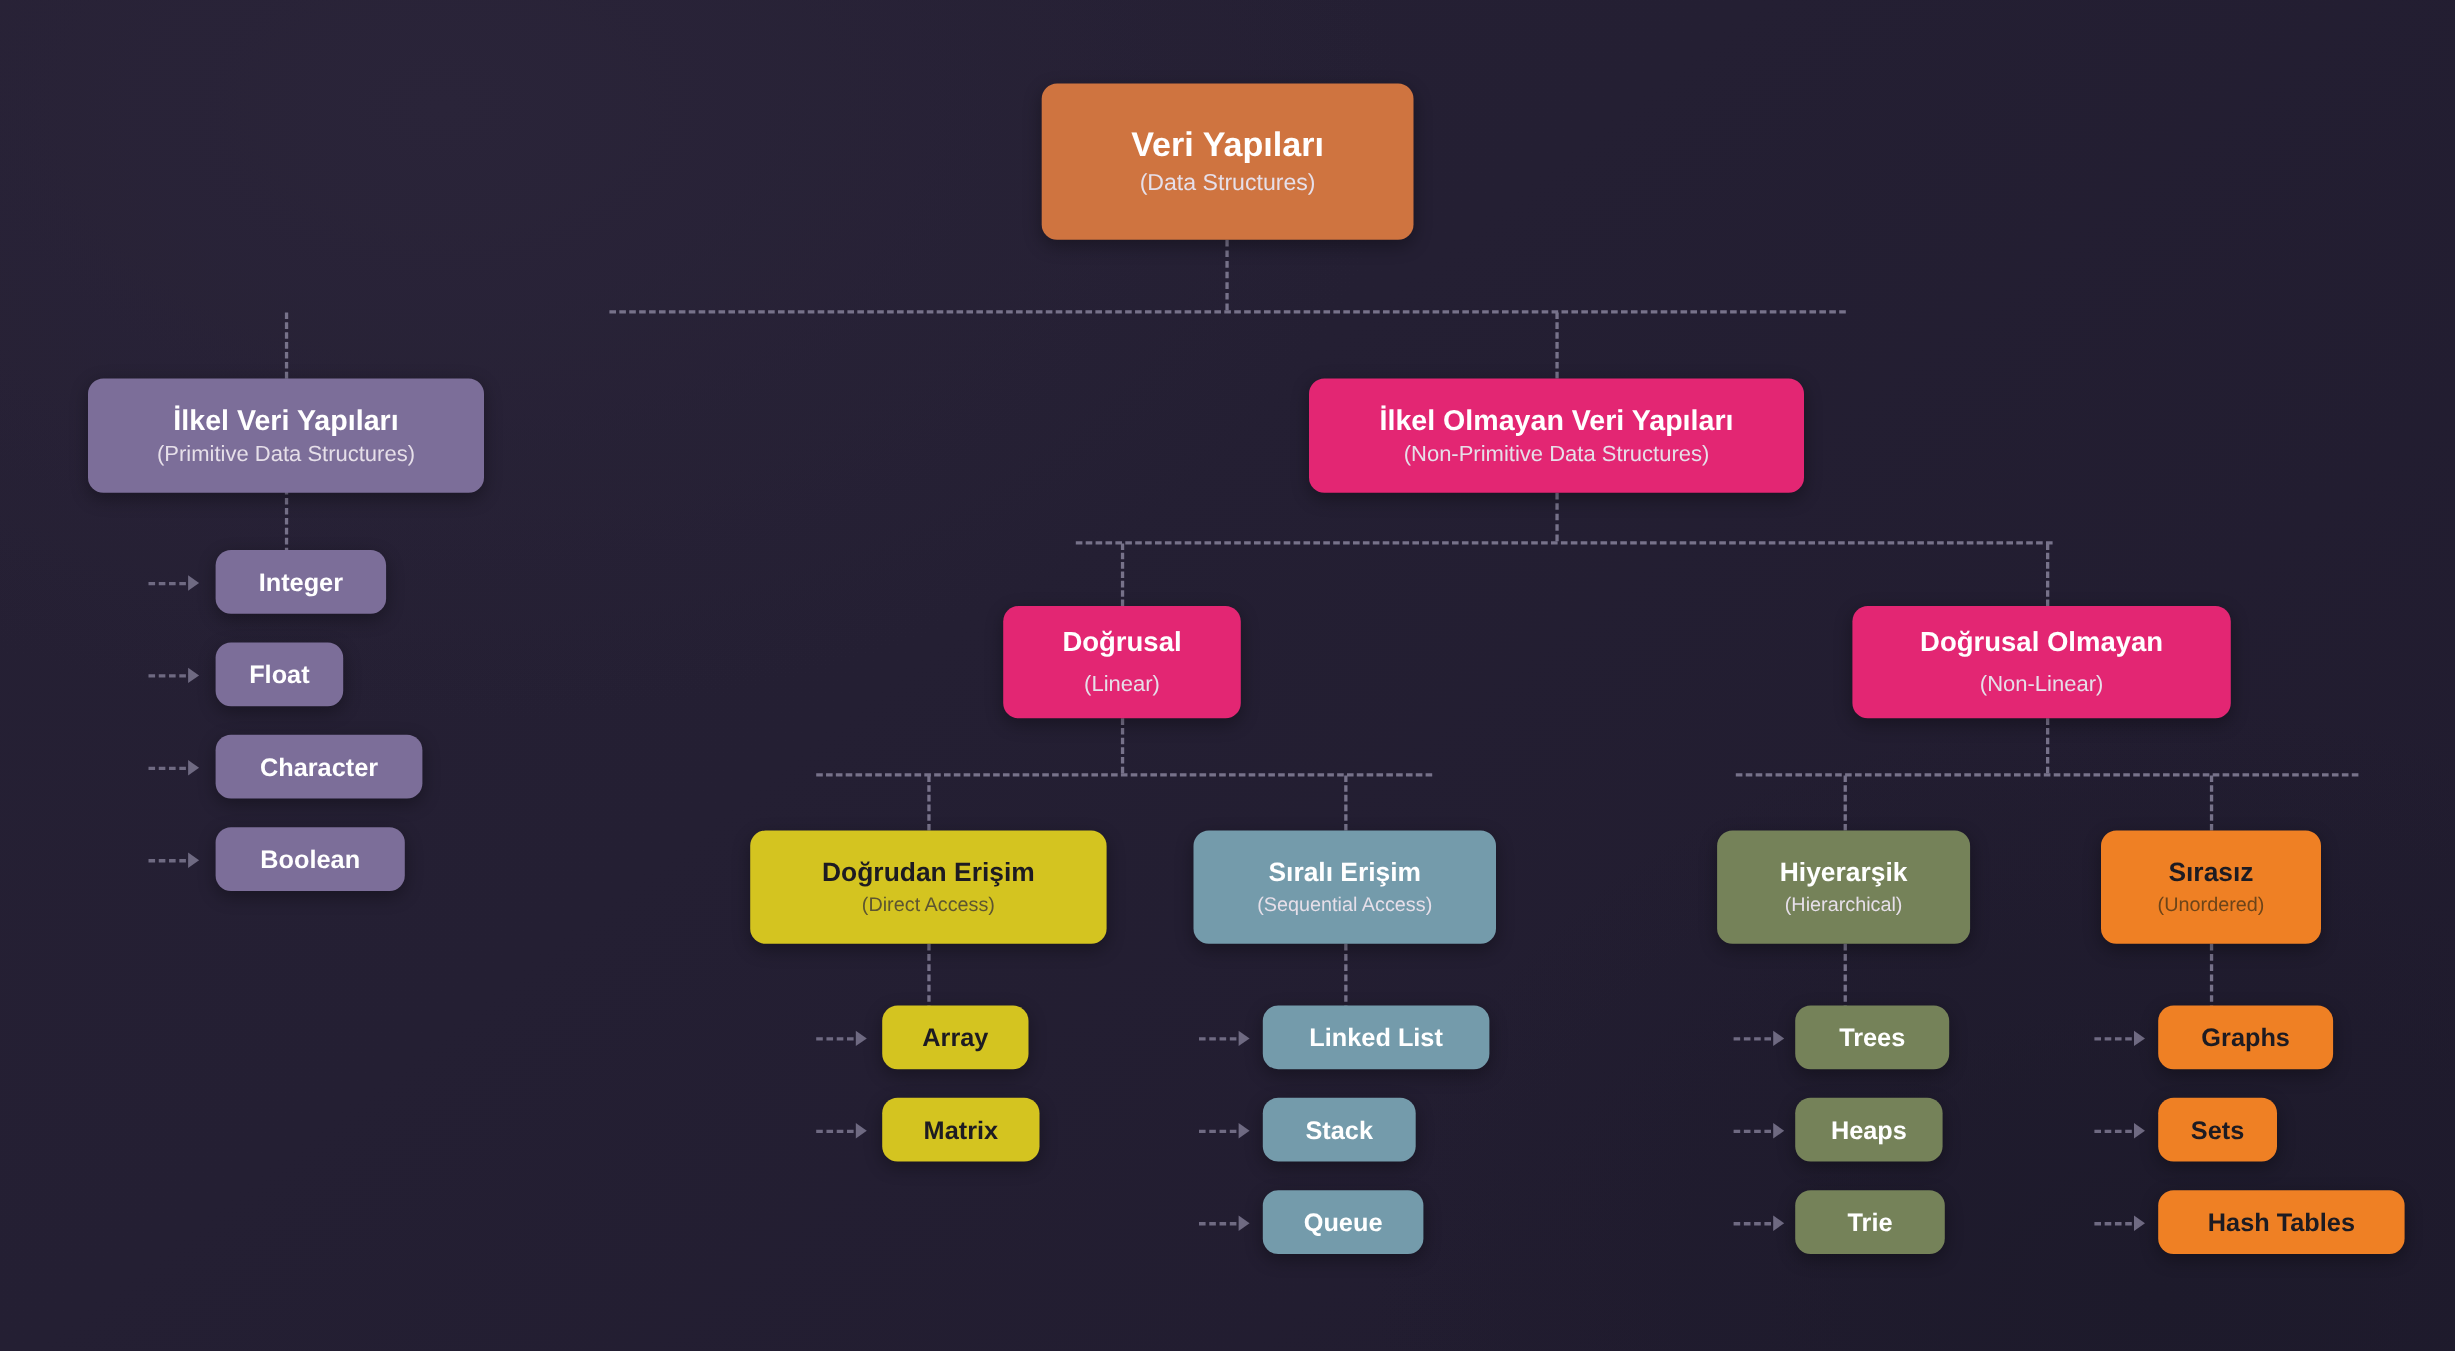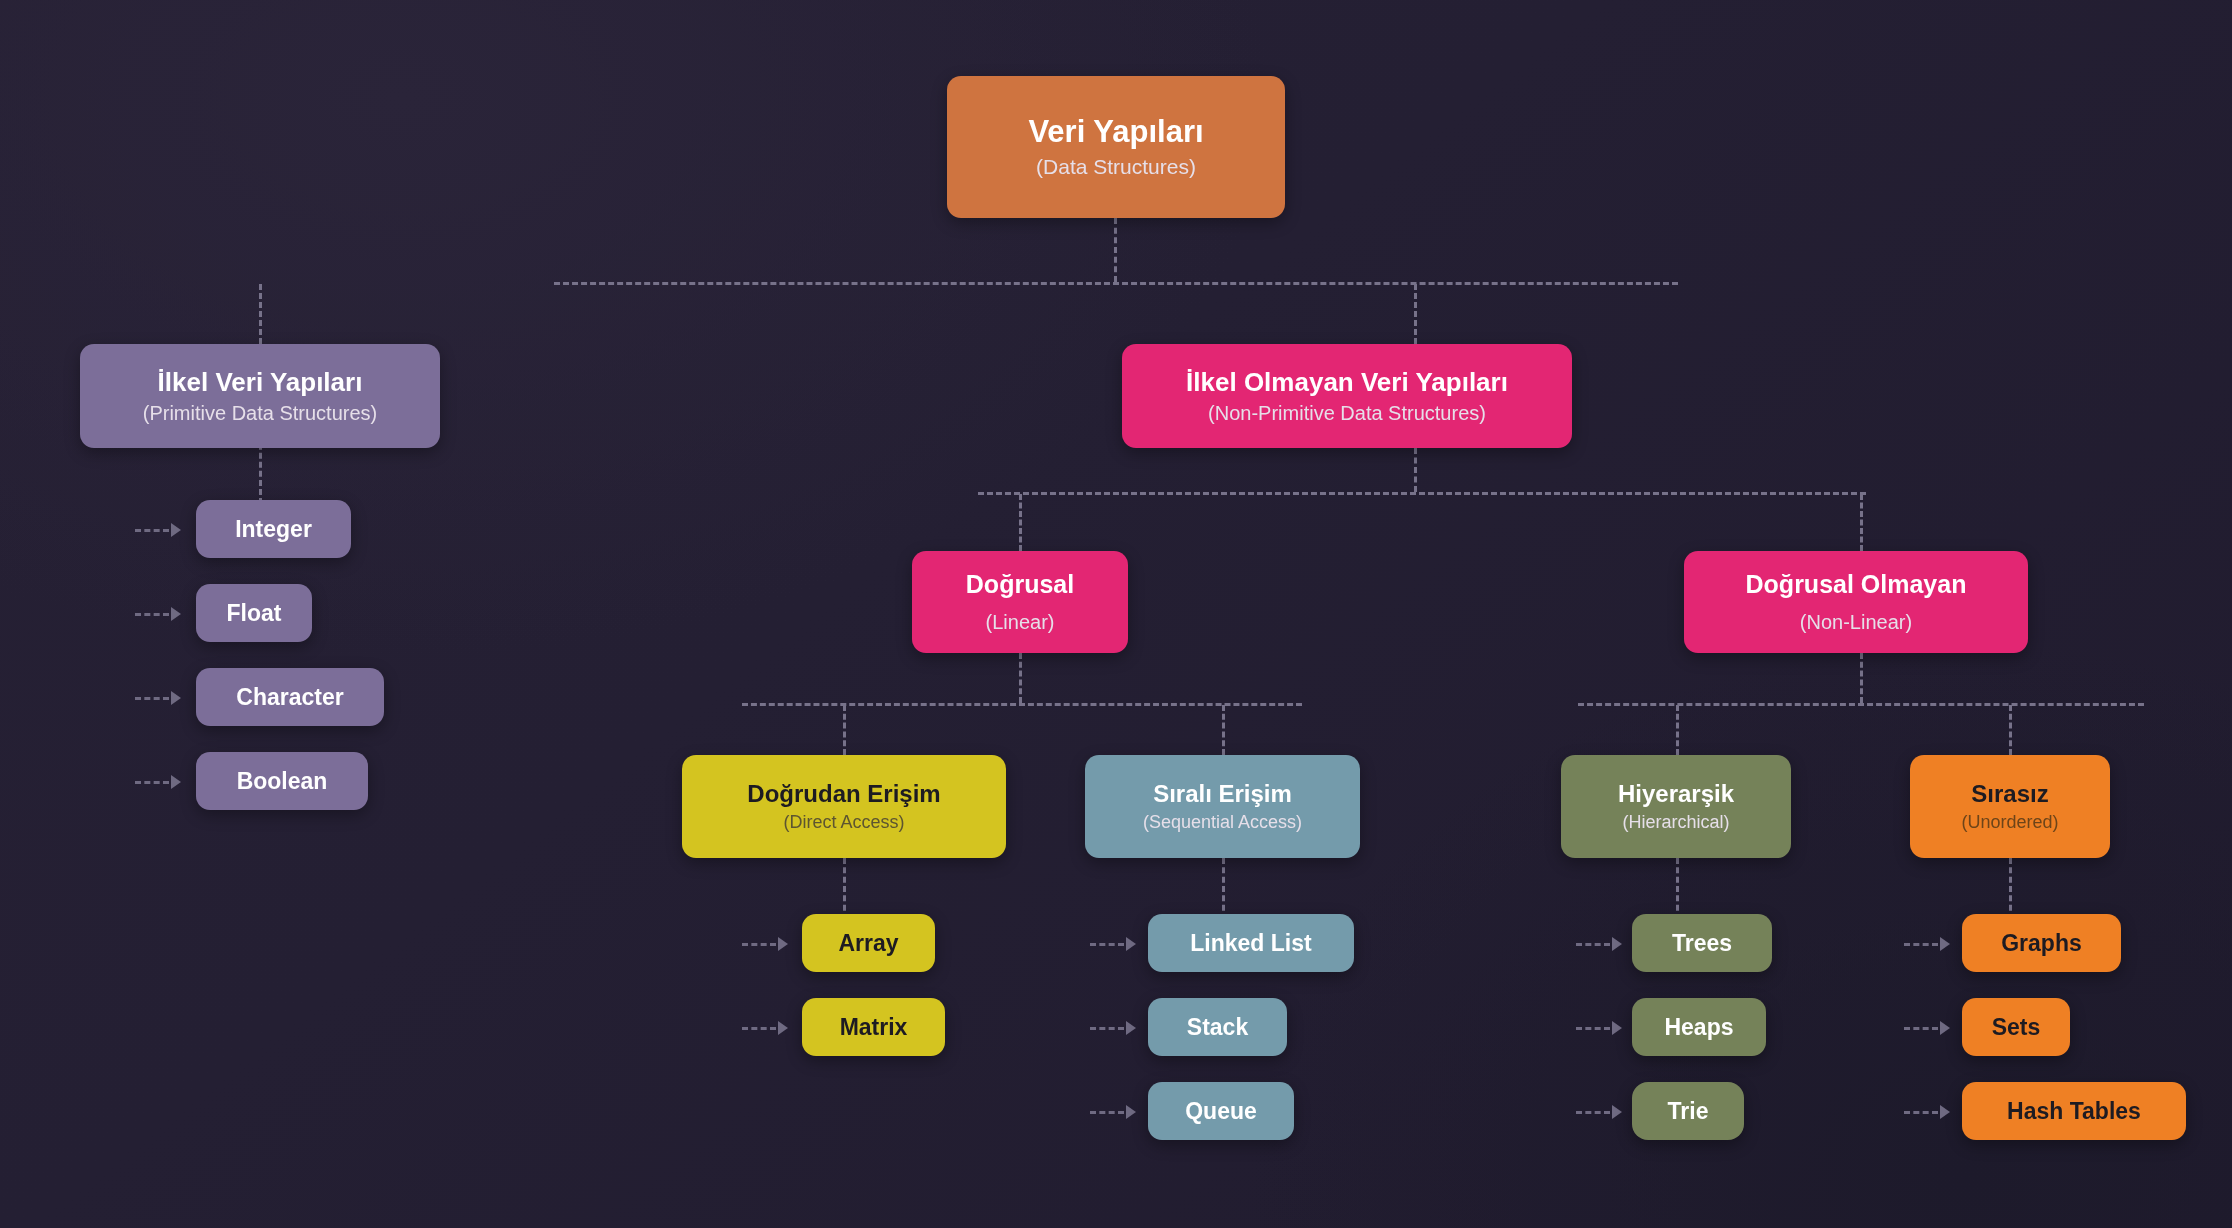--- a/index.html
+++ b/index.html
@@ -161,21 +161,21 @@
   <div class="node c-root light lvl-root" style="left:947px; top:76px; width:338px; height:142px;">
     <div class="title">Veri Yapıları</div>
     <div class="sub">(Data Structures)</div>
   </div>
 
   <div class="node c-purple light lvl-2" style="left:80px; top:344px; width:360px; height:104px;">
     <div class="title">İlkel Veri Yapıları</div>
     <div class="sub">(Primitive Data Structures)</div>
   </div>
 
-  <div class="node c-pink light lvl-2" style="left:1122px; top:344px; width:450px; height:104px;">
+  <div class="node c-pink light lvl-2" style="left:1190px; top:344px; width:450px; height:104px;">
     <div class="title">İlkel Olmayan Veri Yapıları</div>
     <div class="sub">(Non-Primitive Data Structures)</div>
   </div>
 
   <div class="node c-pink light lvl-3" style="left:912px; top:551px; width:216px; height:102px;">
     <div class="title">Doğrusal</div>
     <div class="sub">(Linear)</div>
   </div>
 
   <div class="node c-pink light lvl-3" style="left:1684px; top:551px; width:344px; height:102px;">
@@ -288,21 +288,21 @@
       <span class="head"></span>
   </div>
   <div class="node c-olive light leaf" style="left:1632px; top:998px; width:134px; height:58px;">
     <div class="title">Heaps</div>
   </div>
 
   <div class="arrow" style="left:1576px; top:1101px;">
     <span class="dash"></span>
       <span class="head"></span>
   </div>
-  <div class="node c-olive light leaf" style="left:1632px; top:1082px; width:112px; height:58px;border-radius:16px;">
+  <div class="node c-olive light leaf" style="left:1632px; top:1082px; width:136px; height:58px;">
     <div class="title">Trie</div>
   </div>
 
   <div class="arrow" style="left:1904px; top:933px;">
     <span class="dash"></span>
       <span class="head"></span>
   </div>
   <div class="node c-orange dark leaf" style="left:1962px; top:914px; width:159px; height:58px;">
     <div class="title">Graphs</div>
   </div>

